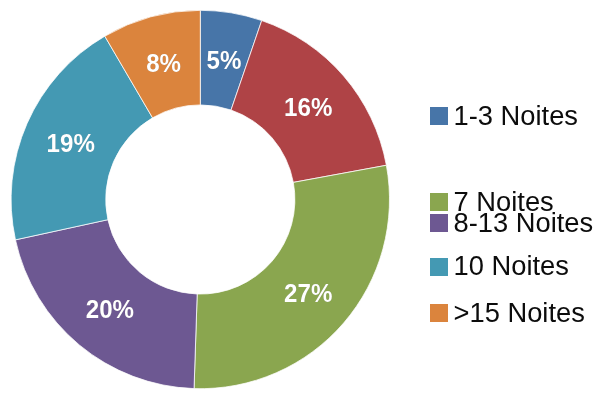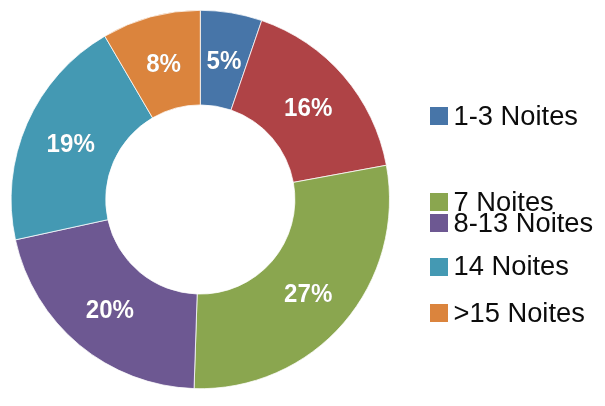--- a/index.html
+++ b/index.html
@@ -58,21 +58,21 @@
       <span class="legend-label">7 Noites</span>
     </div>
 
     <div class="legend-row" style="top: 142px;">
       <span class="legend-swatch" style="background: rgb(109, 88, 146);"></span>
       <span class="legend-label">8-13 Noites</span>
     </div>
 
     <div class="legend-row" style="top: 185.52px;">
       <span class="legend-swatch" style="background: rgb(68, 153, 179);"></span>
-      <span class="legend-label">14 Noites</span>
+      <span class="legend-label">10 Noites</span>
     </div>
 
     <div class="legend-row" style="top: 231.9px;">
       <span class="legend-swatch" style="background: rgb(219, 132, 61);"></span>
       <span class="legend-label">&gt;15 Noites</span>
     </div>
 
   </div>
 </div>
 

